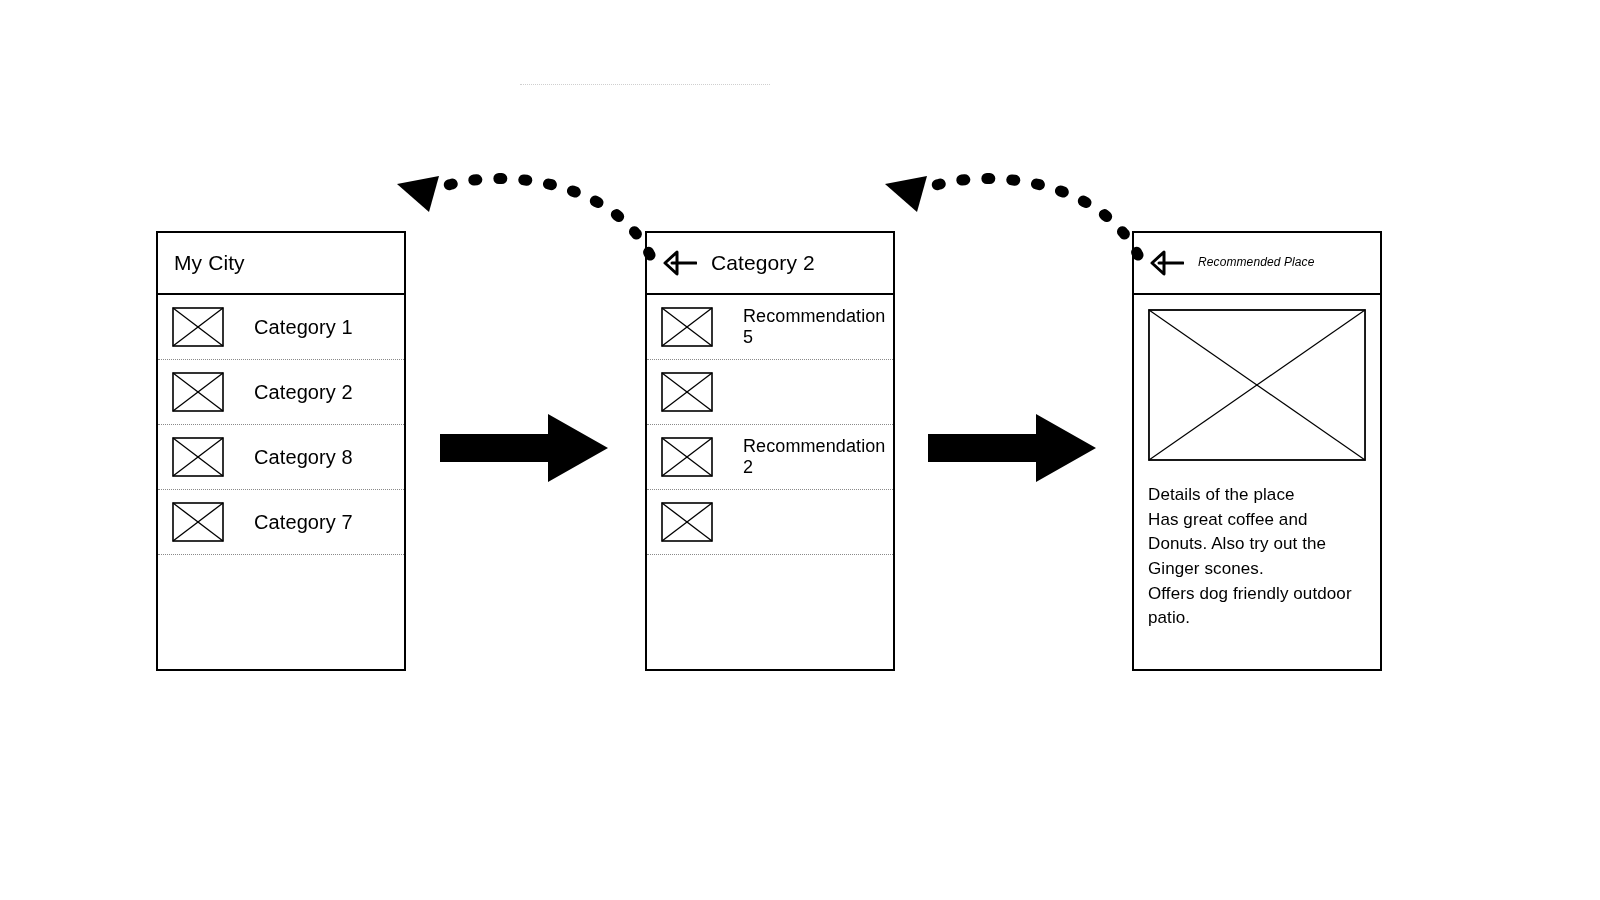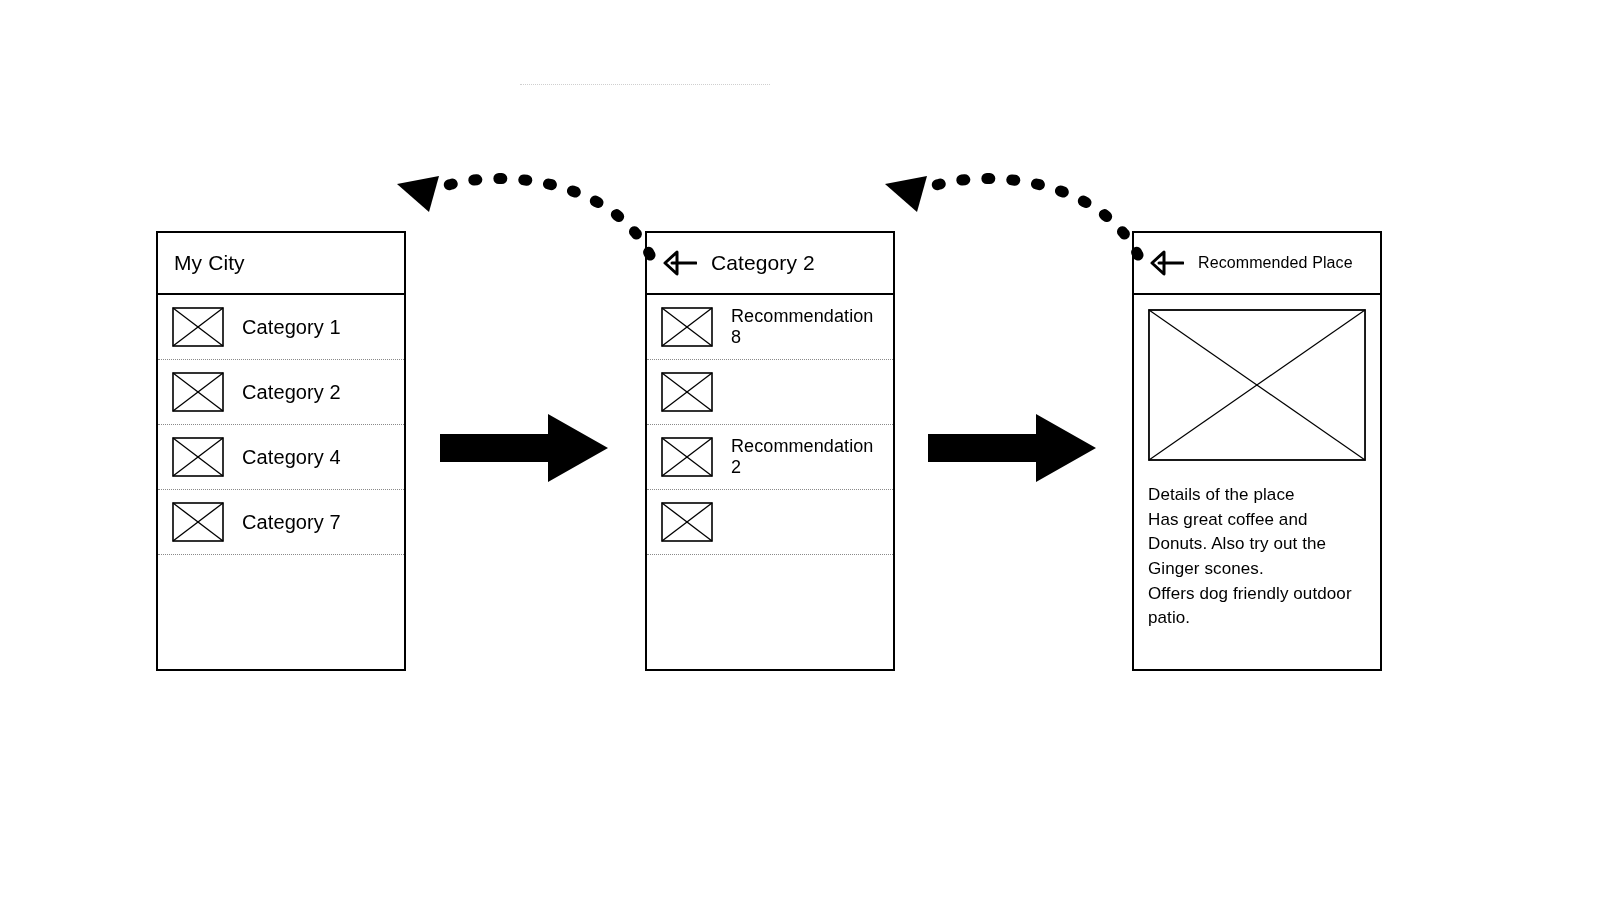--- a/index.html
+++ b/index.html
@@ -38,21 +38,22 @@
     align-items: center;
     padding: 0 16px;
     gap: 14px;
   }
   .screen-title {
     font-size: 21px;
     line-height: 1.15;
     letter-spacing: .1px;
   }
   .screen-title.two-line {
-    font-size: 16px;
+    font-size: 12px;
+    font-style: italic;
   }
   .back-icon {
     flex: 0 0 auto;
     width: 34px;
     height: 28px;
     display: block;
   }
 
   .list {
     box-sizing: border-box;
@@ -68,20 +69,21 @@
   }
   .thumb {
     flex: 0 0 auto;
     width: 52px;
     height: 40px;
     display: block;
   }
   .item-label {
     font-size: 18px;
     letter-spacing: .1px;
+    margin-left: 12px;
   }
   .item-label.big {
     font-size: 20px;
   }
   .spacer-rows {
     border-bottom: none;
   }
 
   
   .clip {
@@ -151,21 +153,21 @@
         </svg>
         <div class="item-label big">Category 2</div>
       </div>
 
       <div class="list-item">
         <svg class="thumb" viewBox="0 0 52 40">
           <rect x="1" y="1" width="50" height="38" fill="none" stroke="#000" stroke-width="1.6"></rect>
           <line x1="1" y1="1" x2="51" y2="39" stroke="#000" stroke-width="1.3"></line>
           <line x1="51" y1="1" x2="1" y2="39" stroke="#000" stroke-width="1.3"></line>
         </svg>
-        <div class="item-label big">Category 4</div>
+        <div class="item-label big">Category 8</div>
       </div>
 
       <div class="list-item">
         <svg class="thumb" viewBox="0 0 52 40">
           <rect x="1" y="1" width="50" height="38" fill="none" stroke="#000" stroke-width="1.6"></rect>
           <line x1="1" y1="1" x2="51" y2="39" stroke="#000" stroke-width="1.3"></line>
           <line x1="51" y1="1" x2="1" y2="39" stroke="#000" stroke-width="1.3"></line>
         </svg>
         <div class="item-label big">Category 7</div>
       </div>
@@ -183,21 +185,21 @@
       <div class="screen-title">Category 2</div>
     </div>
     <div class="list">
 
       <div class="list-item">
         <svg class="thumb" viewBox="0 0 52 40">
           <rect x="1" y="1" width="50" height="38" fill="none" stroke="#000" stroke-width="1.6"></rect>
           <line x1="1" y1="1" x2="51" y2="39" stroke="#000" stroke-width="1.3"></line>
           <line x1="51" y1="1" x2="1" y2="39" stroke="#000" stroke-width="1.3"></line>
         </svg>
-        <div class="item-label">Recommendation 8</div>
+        <div class="item-label">Recommendation 5</div>
       </div>
 
       <div class="list-item">
         <svg class="thumb" viewBox="0 0 52 40">
           <rect x="1" y="1" width="50" height="38" fill="none" stroke="#000" stroke-width="1.6"></rect>
           <line x1="1" y1="1" x2="51" y2="39" stroke="#000" stroke-width="1.3"></line>
           <line x1="51" y1="1" x2="1" y2="39" stroke="#000" stroke-width="1.3"></line>
         </svg>
       </div>
 

